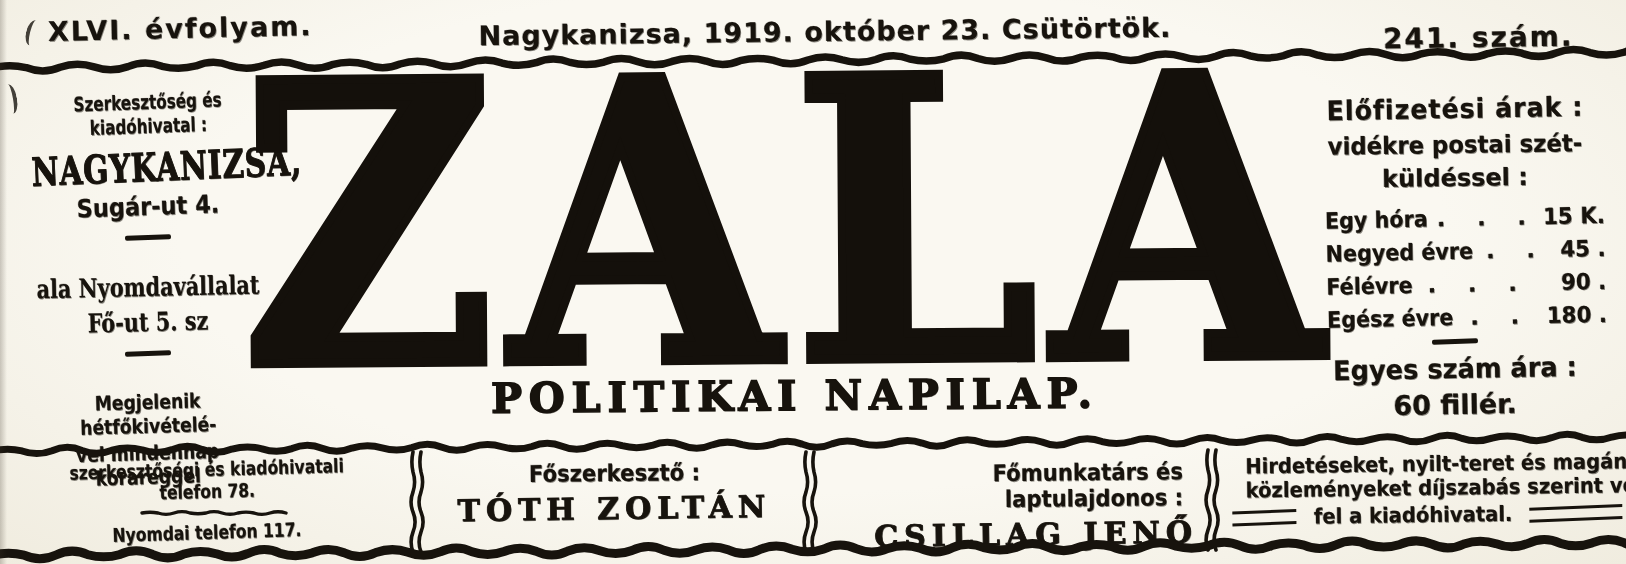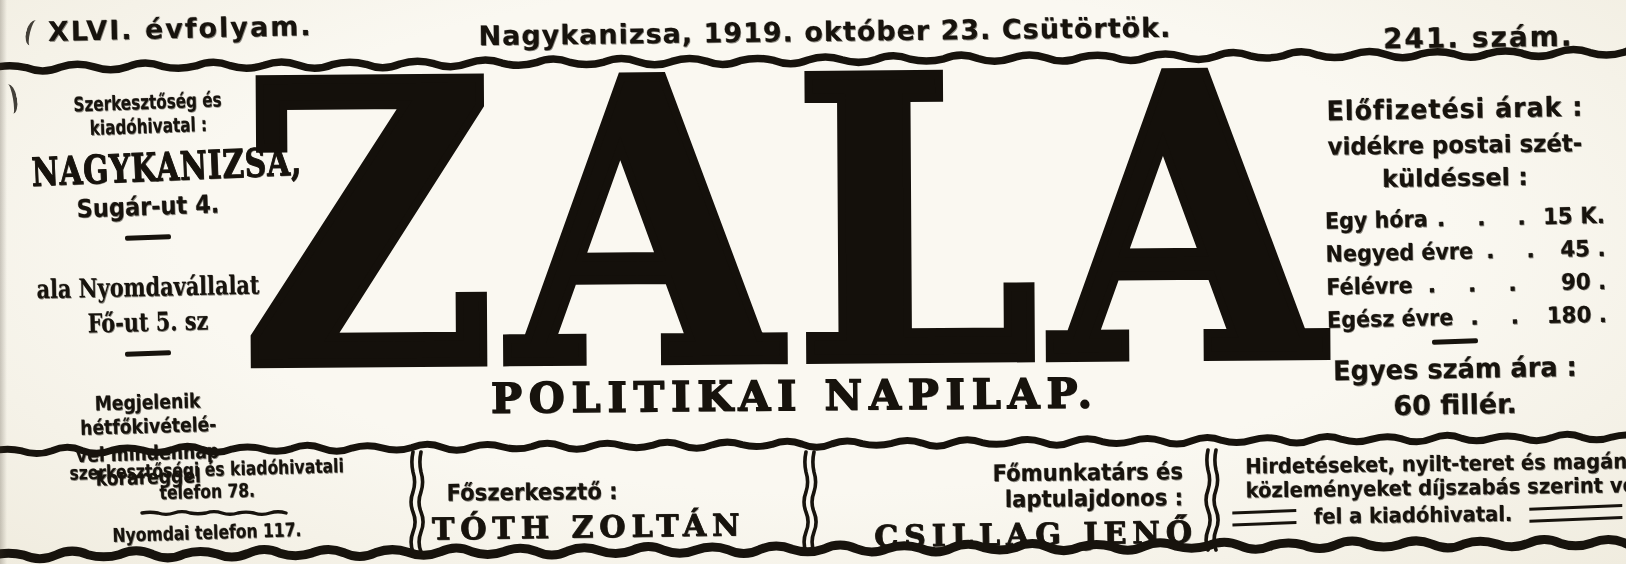--- a/index.html
+++ b/index.html
@@ -62,21 +62,21 @@
   .price-row .dots{flex:1;text-align:center;letter-spacing:12px;overflow:hidden;white-space:nowrap;}
   .price-row .val{flex:none;min-width:70px;text-align:right;transform:scaleX(.95);transform-origin:right center;}
   .rc-dash{margin-top:6px;}
   .rc-single{margin-top:9px;font-size:27px;transform:rotate(-1deg) scaleX(.95);}
   .rc-price{margin-top:5px;font-size:27px;transform:rotate(-1deg);}
 
   
   #sec-phones{left:8px;top:458px;width:398px;text-align:center;}
   .ph-line{font-size:19px;transform:rotate(-1.6deg) scaleX(.82);}
   .ph-line2{margin-top:1px;font-size:19px;transform:rotate(-1.8deg) scaleX(.82);}
-  #sec-editor{left:432px;top:460px;width:365px;text-align:left;margin-top:18px;}
+  #sec-editor{left:432px;top:460px;width:365px;text-align:center;}
   #sec-owner{left:826px;top:460px;width:372px;text-align:right;}
   .role-line{font-size:23px;transform:rotate(-0.6deg) scaleX(.92);}
   .name-line{margin-top:5px;font-size:30px;letter-spacing:6px;font-weight:bold;-webkit-text-stroke:0.8px #17130d;transform:rotate(-0.8deg);}
   #sec-ads{left:1232px;top:452px;width:390px;text-align:center;transform:rotate(-0.8deg);}
   .ads-line{font-size:21px;transform:scaleX(.93);white-space:nowrap;}
   .ads-line3{display:flex;align-items:center;justify-content:center;gap:10px;margin-top:3px;}
   .dbl-rule{display:inline-block;height:9px;border-top:3.2px solid #17130d;border-bottom:3.2px solid #17130d;transform:skewY(-1.5deg);}
   .dbl-a{width:88px;} .dbl-b{width:128px;}
 
   

